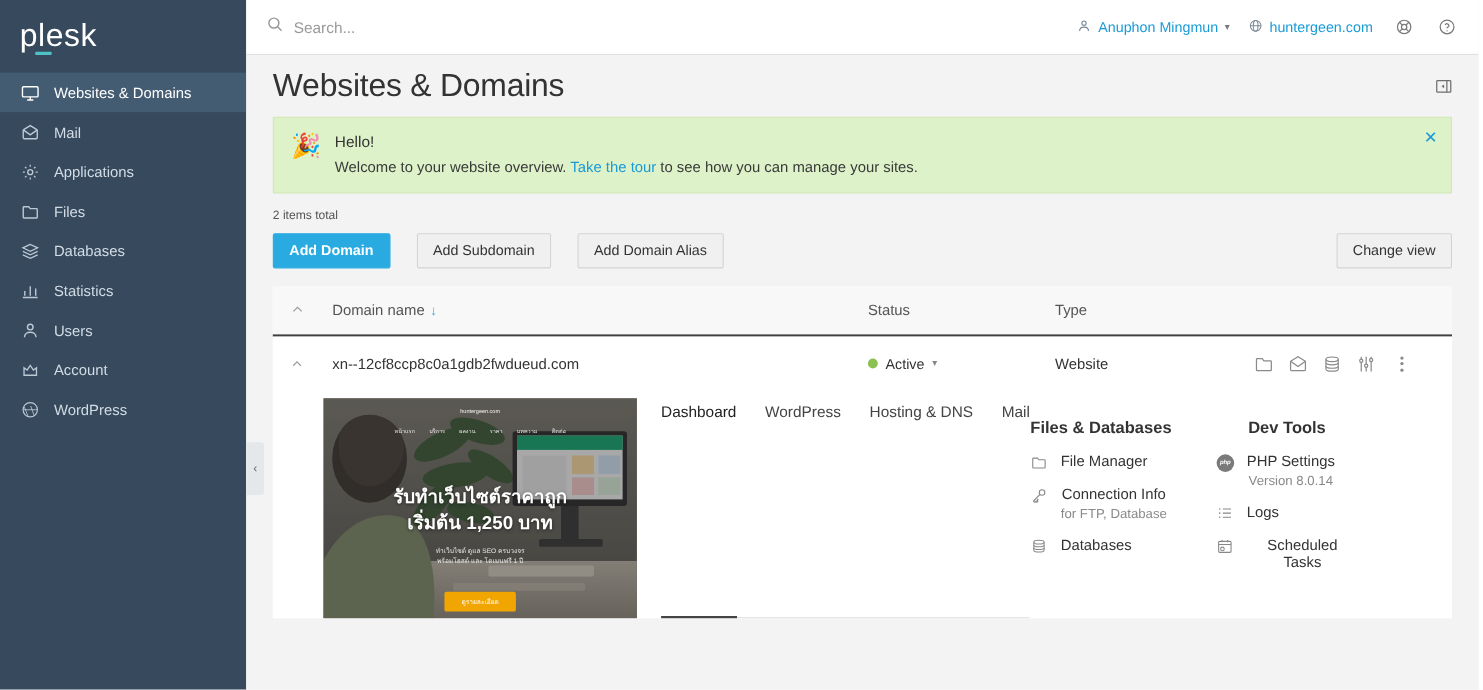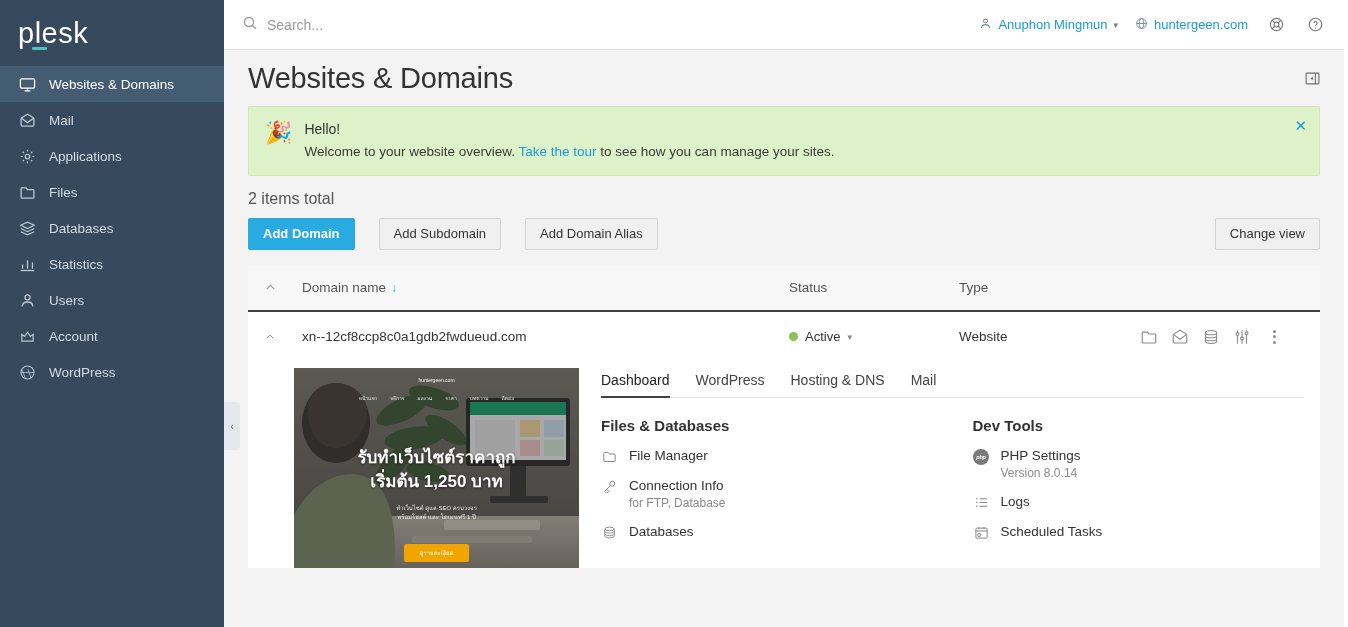--- a/index.html
+++ b/index.html
@@ -65,21 +65,21 @@
     display: flex; align-items: flex-start; gap: 12px;
     padding: 14px 16px 16px 16px; position: relative; border-radius: 1px;
   }
   .banner-emoji { font-size: 22px; line-height: 1.1; flex: 0 0 auto; }
   .banner-text { flex: 1; }
   .banner-title { font-size: 14px; color: #333333; margin-bottom: 7px; }
   .banner-body { font-size: 13.5px; color: #3a3a3a; }
   .banner-body a { color: #1a9bd7; text-decoration: none; cursor: pointer; }
   .banner-close { position: absolute; right: 12px; top: 11px; font-size: 15px; color: #1a9bd7; cursor: pointer; line-height: 1; }
 
-  .items-total { font-size: 16px; color: #555555; padding: 14px 0 10px 0; }
+  .items-total { font-size: 11px; color: #555555; padding: 14px 0 10px 0; }
 
   .toolbar { display: flex; align-items: center; justify-content: space-between; padding-bottom: 16px; }
   .btn-group { display: flex; gap: 24px; }
   .btn {
     font-family: inherit; font-size: 13px; padding: 7px 14px;
     border: 1px solid #d4d4d4; background: #f0f0f0; color: #333333;
     cursor: pointer; border-radius: 2px; line-height: 1.2;
   }
   .btn.primary { background: #29abe2; border-color: #29abe2; color: #ffffff; font-weight: bold; }
 
@@ -123,21 +123,21 @@
     text-shadow: 0 1px 3px rgba(0,0,0,0.55);
   }
   .thumb-sub { position: absolute; left:0; right:0; top: 136px; text-align:center; color:#e8e8e8; font-size: 6px; line-height: 1.6; }
   .thumb-cta {
     position: absolute; left: 50%; transform: translateX(-50%); top: 176px;
     background: #f0a500; color: #fff; font-size: 6px; padding: 4px 16px; border-radius: 2px;
   }
   .thumb-nav { position:absolute; top: 26px; left:0; right:0; display:flex; justify-content:center; gap:13px; font-size:5px; color:#f0f0f0; }
   .thumb-logo { position:absolute; top: 9px; left:0; right:0; text-align:center; font-size:5px; color:#f5f5f5; }
 
-  .detail-right { flex: 1; display: flex; flex-direction: column; }
+  .detail-right { flex: 1; display: flex; flex-direction: row; text-align: center; }
   .tabs { display: flex; gap: 26px; border-bottom: 1px solid #e3e3e3; }
   .tab { font-size: 14px; color: #444444; padding: 4px 0 9px 0; cursor: pointer; position: relative; }
   .tab.active { color: #222222; }
   .tab.active::after { content:""; position:absolute; left:0; right:0; bottom:-1px; height: 2px; background:#444444; }
 
   .panel-cols { display: flex; padding-top: 19px; gap: 40px; }
   .panel-col { flex: 1; }
   .panel-col.col2 { max-width: 360px; }
   .panel-title { font-size: 15px; font-weight: bold; color: #333333; margin-bottom: 14px; }
   .panel-link-row { display: flex; align-items: flex-start; gap: 11px; margin-bottom: 14px; }

